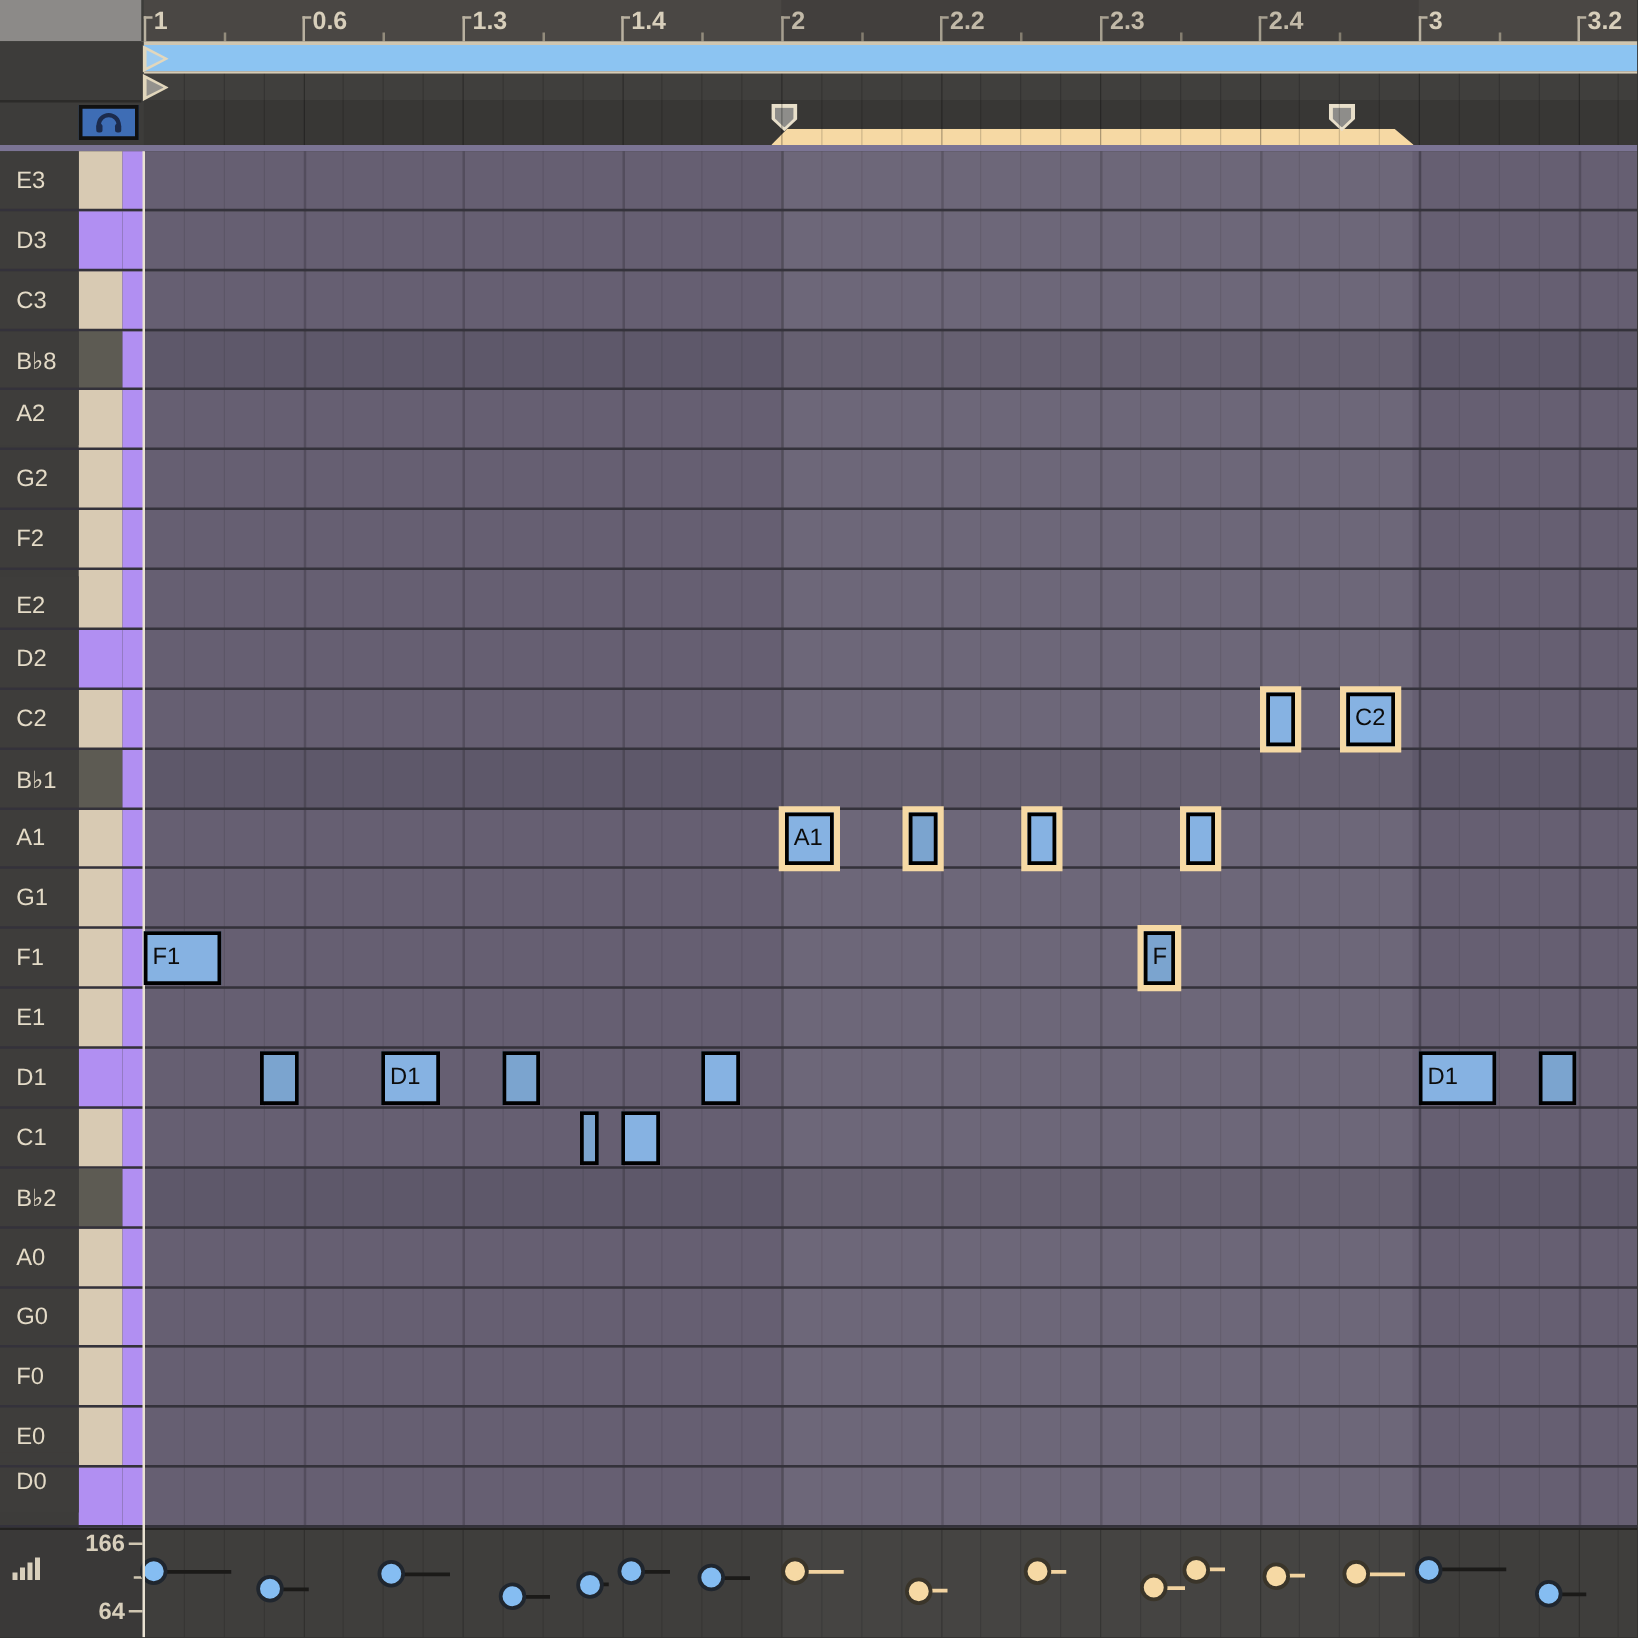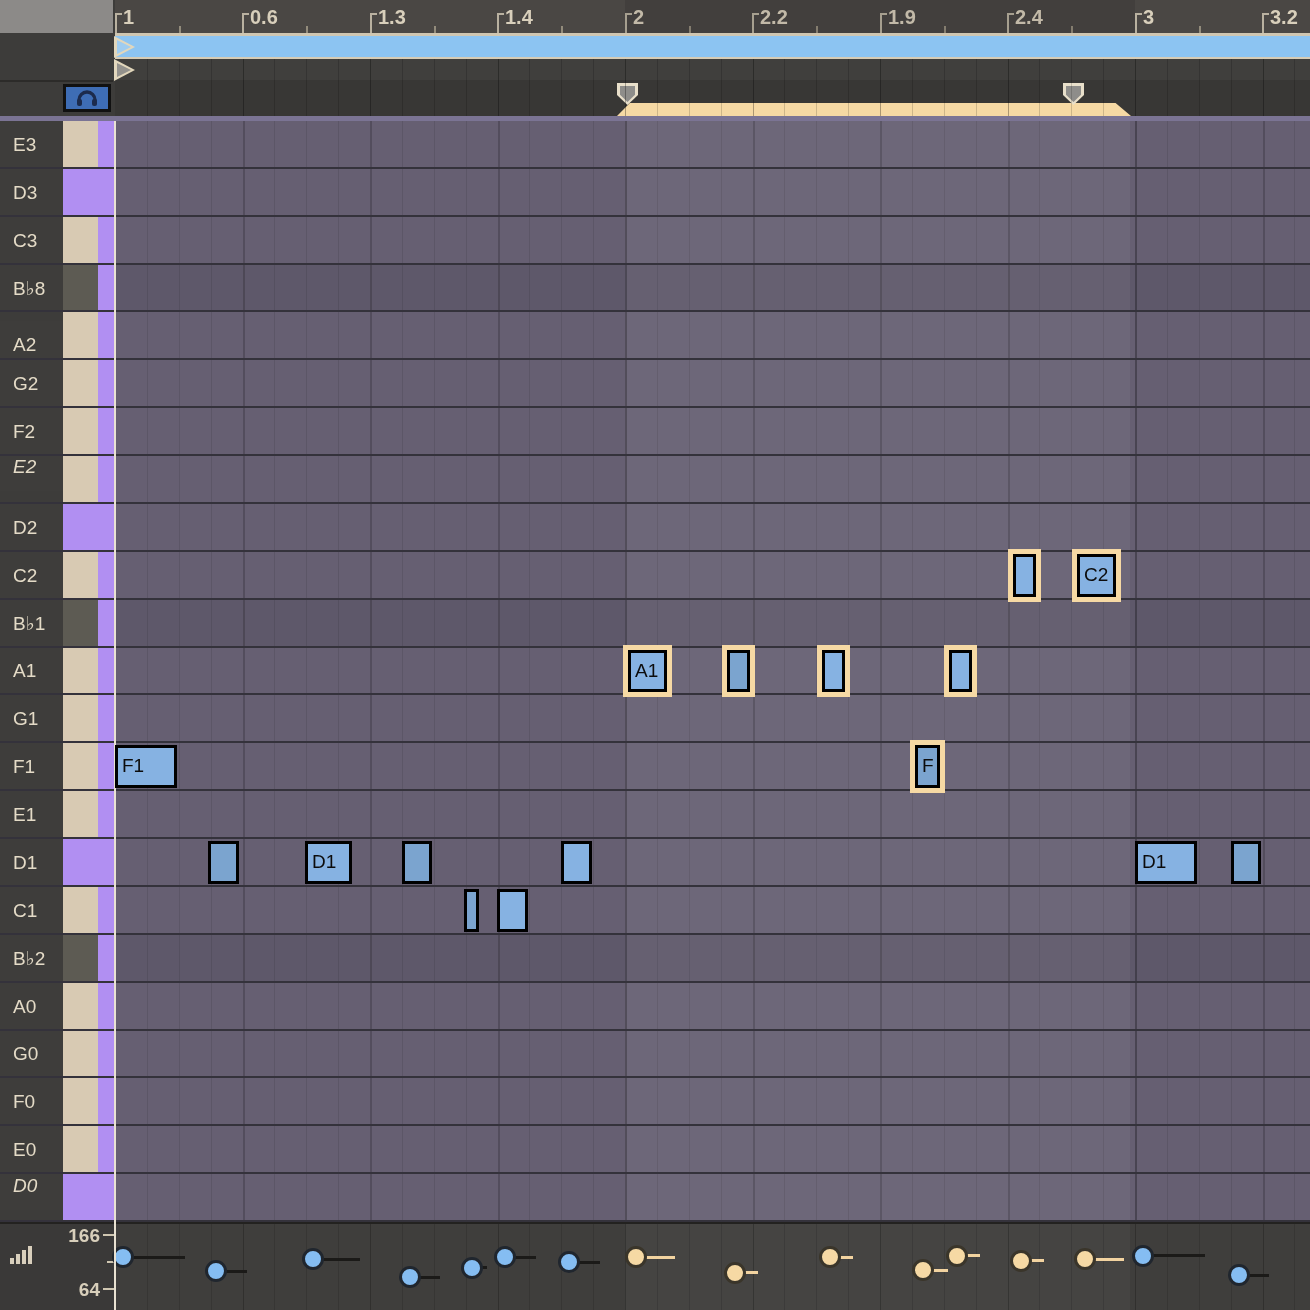--- a/index.html
+++ b/index.html
@@ -95,21 +95,21 @@
       <div class="ruler-tick-v" style="left: 510px;"></div>
       <div class="ruler-tick-h" style="left: 510px;"></div>
       <div class="ruler-label" style="left: 518px;">2</div>
       <div class="ruler-minor" style="left: 574px;"></div>
       <div class="ruler-tick-v" style="left: 637px;"></div>
       <div class="ruler-tick-h" style="left: 637px;"></div>
       <div class="ruler-label" style="left: 645px;">2.2</div>
       <div class="ruler-minor" style="left: 701px;"></div>
       <div class="ruler-tick-v" style="left: 765px;"></div>
       <div class="ruler-tick-h" style="left: 765px;"></div>
-      <div class="ruler-label" style="left: 773px;">1.9</div>
+      <div class="ruler-label" style="left: 773px;">2.3</div>
       <div class="ruler-minor" style="left: 829px;"></div>
       <div class="ruler-tick-v" style="left: 892px;"></div>
       <div class="ruler-tick-h" style="left: 892px;"></div>
       <div class="ruler-label" style="left: 900px;">2.4</div>
       <div class="ruler-minor" style="left: 956px;"></div>
       <div class="ruler-tick-v" style="left: 1020px;"></div>
       <div class="ruler-tick-h" style="left: 1020px;"></div>
       <div class="ruler-label" style="left: 1028px;">3</div>
       <div class="ruler-minor" style="left: 1084px;"></div>
       <div class="ruler-tick-v" style="left: 1147px;"></div>
@@ -238,36 +238,36 @@
       <div class="row-label" style="top: 95.7391px; height: 47.8696px;">C3</div>
       <div class="row-sep" style="top: 141.609px;"></div>
       <div class="row-bg" style="top: 143.609px; height: 47.8696px; background: rgb(94, 88, 106);"></div>
       <div class="key" style="top: 143.609px; height: 47.8696px; background: rgb(93, 91, 83);"></div>
       <div class="scale-strip" style="top: 143.609px; height: 47.8696px;"></div>
       <div class="row-label" style="top: 143.609px; height: 47.8696px;">B♭8</div>
       <div class="row-sep" style="top: 189.478px;"></div>
       <div class="row-bg" style="top: 191.478px; height: 47.8696px; background: rgb(102, 95, 114);"></div>
       <div class="key" style="top: 191.478px; height: 47.8696px; background: rgb(216, 202, 179);"></div>
       <div class="scale-strip" style="top: 191.478px; height: 47.8696px;"></div>
-      <div class="row-label" style="top: 200px; height: 47.8696px;">A2</div>
+      <div class="row-label" style="top: 187px; height: 47.8696px;">A2</div>
       <div class="row-sep" style="top: 237.348px;"></div>
       <div class="row-bg" style="top: 239.348px; height: 47.8696px; background: rgb(102, 95, 114);"></div>
       <div class="key" style="top: 239.348px; height: 47.8696px; background: rgb(216, 202, 179);"></div>
       <div class="scale-strip" style="top: 239.348px; height: 47.8696px;"></div>
       <div class="row-label" style="top: 239.348px; height: 47.8696px;">G2</div>
       <div class="row-sep" style="top: 285.217px;"></div>
       <div class="row-bg" style="top: 287.217px; height: 47.8696px; background: rgb(102, 95, 114);"></div>
       <div class="key" style="top: 287.217px; height: 47.8696px; background: rgb(216, 202, 179);"></div>
       <div class="scale-strip" style="top: 287.217px; height: 47.8696px;"></div>
       <div class="row-label" style="top: 287.217px; height: 47.8696px;">F2</div>
       <div class="row-sep" style="top: 333.087px;"></div>
       <div class="row-bg" style="top: 335.087px; height: 47.8696px; background: rgb(102, 95, 114);"></div>
       <div class="key" style="top: 335.087px; height: 47.8696px; background: rgb(216, 202, 179);"></div>
       <div class="scale-strip" style="top: 335.087px; height: 47.8696px;"></div>
-      <div class="row-label" style="top: 322px; height: 47.8696px; font-style: italic;">E2</div>
+      <div class="row-label" style="top: 340px; height: 47.8696px;">E2</div>
       <div class="row-sep" style="top: 380.957px;"></div>
       <div class="row-bg" style="top: 382.957px; height: 47.8696px; background: rgb(102, 95, 114);"></div>
       <div class="key" style="top: 382.957px; height: 47.8696px; background: rgb(177, 143, 242);"></div>
       <div class="scale-strip" style="top: 382.957px; height: 47.8696px;"></div>
       <div class="row-label" style="top: 382.957px; height: 47.8696px;">D2</div>
       <div class="row-sep" style="top: 428.826px;"></div>
       <div class="row-bg" style="top: 430.826px; height: 47.8696px; background: rgb(102, 95, 114);"></div>
       <div class="key" style="top: 430.826px; height: 47.8696px; background: rgb(216, 202, 179);"></div>
       <div class="scale-strip" style="top: 430.826px; height: 47.8696px;"></div>
       <div class="row-label" style="top: 430.826px; height: 47.8696px;">C2</div>
@@ -328,21 +328,21 @@
       <div class="row-label" style="top: 957.391px; height: 47.8696px;">F0</div>
       <div class="row-sep" style="top: 1003.26px;"></div>
       <div class="row-bg" style="top: 1005.26px; height: 47.8696px; background: rgb(102, 95, 114);"></div>
       <div class="key" style="top: 1005.26px; height: 47.8696px; background: rgb(216, 202, 179);"></div>
       <div class="scale-strip" style="top: 1005.26px; height: 47.8696px;"></div>
       <div class="row-label" style="top: 1005.26px; height: 47.8696px;">E0</div>
       <div class="row-sep" style="top: 1051.13px;"></div>
       <div class="row-bg" style="top: 1053.13px; height: 47.8696px; background: rgb(102, 95, 114);"></div>
       <div class="key" style="top: 1053.13px; height: 47.8696px; background: rgb(177, 143, 242);"></div>
       <div class="scale-strip" style="top: 1053.13px; height: 47.8696px;"></div>
-      <div class="row-label" style="top: 1041px; height: 47.8696px; font-style: italic;">D0</div>
+      <div class="row-label" style="top: 1041px; height: 47.8696px;">D0</div>
       <div class="row-sep" style="top: 1099px;"></div>
       <div class="vline" style="left: 146.875px; top: 0px; width: 1px; height: 1101px; background: rgba(0, 0, 0, 0.09);"></div>
       <div class="vline" style="left: 178.75px; top: 0px; width: 1px; height: 1101px; background: rgba(0, 0, 0, 0.09);"></div>
       <div class="vline" style="left: 210.625px; top: 0px; width: 1px; height: 1101px; background: rgba(0, 0, 0, 0.09);"></div>
       <div class="vline" style="left: 242.5px; top: 0px; width: 2px; height: 1101px; background: rgba(0, 0, 0, 0.18);"></div>
       <div class="vline" style="left: 274.375px; top: 0px; width: 1px; height: 1101px; background: rgba(0, 0, 0, 0.09);"></div>
       <div class="vline" style="left: 306.25px; top: 0px; width: 1px; height: 1101px; background: rgba(0, 0, 0, 0.09);"></div>
       <div class="vline" style="left: 338.125px; top: 0px; width: 1px; height: 1101px; background: rgba(0, 0, 0, 0.09);"></div>
       <div class="vline" style="left: 370px; top: 0px; width: 2px; height: 1101px; background: rgba(0, 0, 0, 0.18);"></div>
       <div class="vline" style="left: 401.875px; top: 0px; width: 1px; height: 1101px; background: rgba(0, 0, 0, 0.09);"></div>

